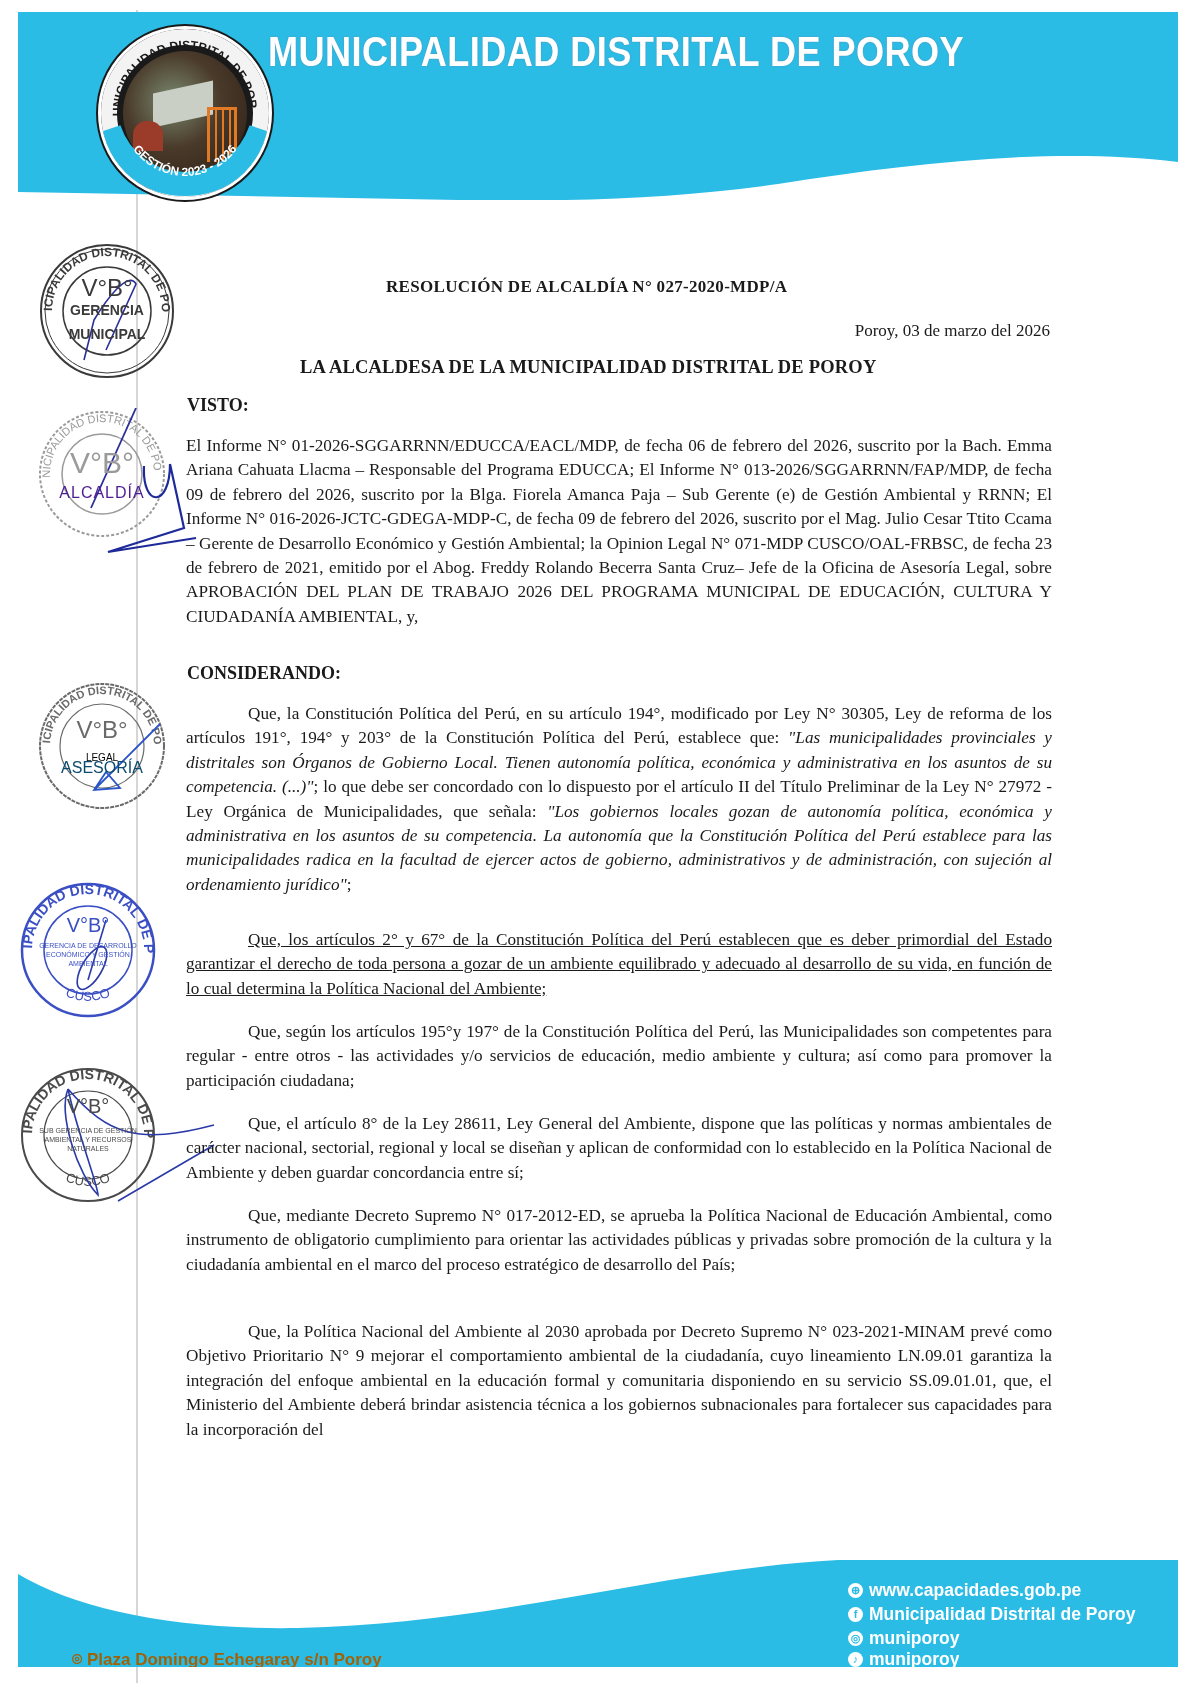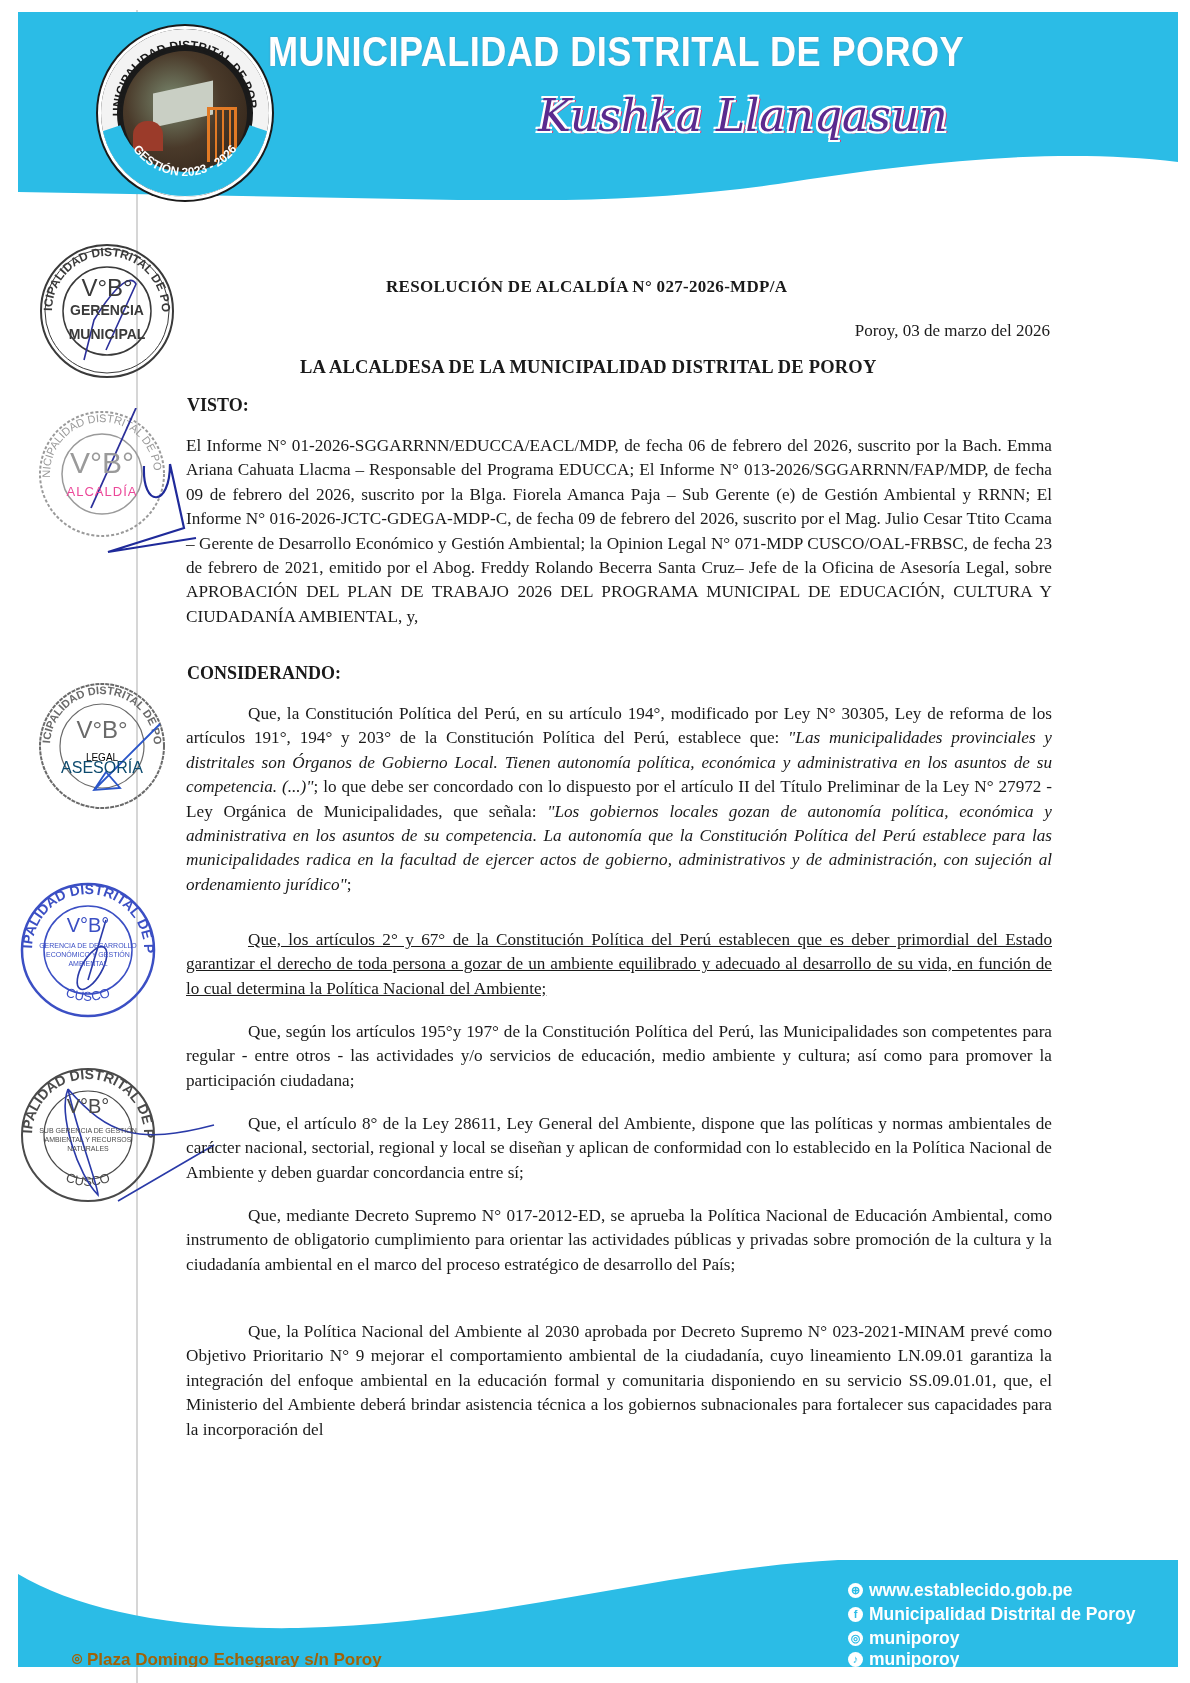--- a/index.html
+++ b/index.html
@@ -78,21 +78,20 @@
       <path d="M8 100 A80 80 0 0 0 160 100" fill="none" stroke="#2bbce6" stroke-width="24"></path>
       <text font-family="Liberation Sans, sans-serif" font-weight="bold" font-size="12" fill="#1a1a1a">
         <textPath href="#ringTop" startOffset="50%" text-anchor="middle">MUNICIPALIDAD DISTRITAL DE POROY</textPath>
       </text>
       <text font-family="Liberation Sans, sans-serif" font-weight="bold" font-size="12" fill="#ffffff">
         <textPath href="#ringBot" startOffset="50%" text-anchor="middle">GESTIÓN 2023 - 2026</textPath>
       </text>
     </svg>
   </div>
   <div class="title-main">MUNICIPALIDAD DISTRITAL DE POROY</div>
-  <div class="title-script">Kushka Llanqasun</div>
 </div>
 
 <div class="stamp" style="left:36px;top:240px;width:142px;height:142px;">
   <svg width="142" height="142" viewBox="0 0 142 142">
     <defs>
         <path id="s1" d="M16 71 A55 55 0 0 1 126 71"></path>
       </defs>
     <circle cx="71" cy="71" r="66" fill="none" stroke="#3a3a3a" stroke-width="2"></circle>
     <circle cx="71" cy="71" r="62" fill="none" stroke="#3a3a3a" stroke-width="1"></circle>
     <circle cx="71" cy="71" r="44" fill="none" stroke="#3a3a3a" stroke-width="1.5"></circle>
@@ -109,21 +108,21 @@
     <defs>
         <path id="s2" d="M14 66 A52 52 0 0 1 118 66"></path>
       </defs>
     <circle cx="66" cy="66" r="62" fill="none" stroke="#9a9a9a" stroke-width="2" stroke-dasharray="3 2"></circle>
     <circle cx="66" cy="66" r="40" fill="none" stroke="#9a9a9a" stroke-width="1.5"></circle>
     <text font-family="Liberation Sans, sans-serif" font-size="11" fill="#9a9a9a"><textPath href="#s2" startOffset="50%" text-anchor="middle">MUNICIPALIDAD DISTRITAL DE POROY</textPath></text>
     <path d="M100 0 L55 100" fill="none" stroke="#2b2f9a" stroke-width="1.8"></path>
     <path d="M108 58 C106 100 134 100 134 56 M134 56 L148 120 L72 144 L160 130" fill="none" stroke="#1f2a9a" stroke-width="2.2"></path>
   </svg>
   <div class="vb" style="top:38px;font-size:30px;color:#9a9a9a;">V°B°</div>
-  <div class="vb" style="top:76px;font-size:13px;color:#ec4899;letter-spacing:1px;">ALCALDÍA</div>
+  <div class="vb" style="top:76px;font-size:16px;color:#4c1d95;letter-spacing:1px;">ALCALDÍA</div>
 </div>
 
 <div class="stamp" style="left:36px;top:680px;width:132px;height:132px;">
   <svg width="132" height="132" viewBox="0 0 132 132">
     <defs>
         <path id="s3" d="M14 66 A52 52 0 0 1 118 66"></path>
       </defs>
     <circle cx="66" cy="66" r="62" fill="none" stroke="#6a6a6a" stroke-width="2" stroke-dasharray="4 1"></circle>
     <circle cx="66" cy="66" r="42" fill="none" stroke="#6a6a6a" stroke-width="1.2"></circle>
     <text font-family="Liberation Sans, sans-serif" font-weight="bold" font-size="11" fill="#6a6a6a"><textPath href="#s3" startOffset="50%" text-anchor="middle">MUNICIPALIDAD DISTRITAL DE POROY</textPath></text>
@@ -164,21 +163,21 @@
     <text font-family="Liberation Sans, sans-serif" font-weight="bold" font-size="14" fill="#4a4a4a"><textPath href="#s5" startOffset="50%" text-anchor="middle">MUNICIPALIDAD DISTRITAL DE POROY</textPath></text>
     <text font-family="Liberation Sans, sans-serif" font-size="13" fill="#4a4a4a"><textPath href="#s5b" startOffset="50%" text-anchor="middle">CUSCO</textPath></text>
     <path d="M50 24 C60 70 80 120 80 130 C60 110 40 50 50 24 M50 24 C90 70 120 80 196 60 M100 136 L196 80" fill="none" stroke="#2a3aa8" stroke-width="1.6"></path>
   </svg>
   <div class="vb" style="top:30px;font-size:20px;color:#4a4a4a;">V°B°</div>
   <div class="vb" style="top:62px;font-size:7px;color:#4a4a4a;">SUB GERENCIA DE GESTIÓN</div>
   <div class="vb" style="top:71px;font-size:7px;color:#4a4a4a;">AMBIENTAL Y RECURSOS</div>
   <div class="vb" style="top:80px;font-size:7px;color:#4a4a4a;">NATURALES</div>
 </div>
 
-<div class="res-title">RESOLUCIÓN DE ALCALDÍA N° 027-2026-MDP/A</div>
+<div class="res-title">RESOLUCIÓN DE ALCALDÍA N° 027-2020-MDP/A</div>
 <div class="res-date">Poroy, 03 de marzo del 2026</div>
 <div class="res-sub">LA ALCALDESA DE LA MUNICIPALIDAD DISTRITAL DE POROY</div>
 
 <div class="sec-head" style="top:395px;text-align:right;">VISTO:</div>
 <div class="para" style="top:434px;">El Informe N° 01-2026-SGGARRNN/EDUCCA/EACL/MDP, de fecha 06 de febrero del 2026, suscrito por la Bach. Emma Ariana Cahuata Llacma – Responsable del Programa EDUCCA; El Informe N° 013-2026/SGGARRNN/FAP/MDP, de fecha 09 de febrero del 2026, suscrito por la Blga. Fiorela Amanca Paja – Sub Gerente (e) de Gestión Ambiental y RRNN; El Informe N° 016-2026-JCTC-GDEGA-MDP-C, de fecha 09 de febrero del 2026, suscrito por el Mag. Julio Cesar Ttito Ccama – Gerente de Desarrollo Económico y Gestión Ambiental; la Opinion Legal N° 071-MDP CUSCO/OAL-FRBSC, de fecha 23 de febrero de 2021, emitido por el Abog. Freddy Rolando Becerra Santa Cruz– Jefe de la Oficina de Asesoría Legal, sobre APROBACIÓN DEL PLAN DE TRABAJO 2026 DEL PROGRAMA MUNICIPAL DE EDUCACIÓN, CULTURA Y CIUDADANÍA AMBIENTAL, y,</div>
 
 <div class="sec-head" style="top:663px;">CONSIDERANDO:</div>
 
 <div class="para indent" style="top:702px;">
   <span>Que, la Constitución Política del Perú, en su artículo 194°, modificado por Ley N° 30305, Ley de reforma de los artículos 191°, 194° y 203° de la Constitución Política del Perú, establece que: </span><i>"Las municipalidades provinciales y distritales son Órganos de Gobierno Local. Tienen autonomía política, económica y administrativa en los asuntos de su competencia. (...)"</i><span>; lo que debe ser concordado con lo dispuesto por el artículo II del Título Preliminar de la Ley N° 27972 - Ley Orgánica de Municipalidades, que señala: </span><i>"Los gobiernos locales gozan de autonomía política, económica y administrativa en los asuntos de su competencia. La autonomía que la Constitución Política del Perú establece para las municipalidades radica en la facultad de ejercer actos de gobierno, administrativos y de administración, con sujeción al ordenamiento jurídico"</i><span>;</span>
@@ -189,21 +188,21 @@
 <div class="para indent" style="top:1204px;">Que, mediante Decreto Supremo N° 017-2012-ED, se aprueba la Política Nacional de Educación Ambiental, como instrumento de obligatorio cumplimiento para orientar las actividades públicas y privadas sobre promoción de la cultura y la ciudadanía ambiental en el marco del proceso estratégico de desarrollo del País;</div>
 <div class="para indent" style="top:1320px;">Que, la Política Nacional del Ambiente al 2030 aprobada por Decreto Supremo N° 023-2021-MINAM prevé como Objetivo Prioritario N° 9 mejorar el comportamiento ambiental de la ciudadanía, cuyo lineamiento LN.09.01 garantiza la integración del enfoque ambiental en la educación formal y comunitaria disponiendo en su servicio SS.09.01.01, que, el Ministerio del Ambiente deberá brindar asistencia técnica a los gobiernos subnacionales para fortalecer sus capacidades para la incorporación del</div>
 
 <div class="footer">
   <svg class="bg" width="1160" height="107" viewBox="0 0 1160 107">
     <path d="M0 14 C60 50 160 70 280 68 C480 64 640 10 820 0 L1160 0 V107 H0 Z" fill="#2bbce6"></path>
   </svg>
 </div>
 <div class="contact" style="top:1580px;">
   <span class="ic">⊕</span>
-  <span>www.establecido.gob.pe</span>
+  <span>www.capacidades.gob.pe</span>
 </div>
 <div class="contact" style="top:1604px;">
   <span class="ic">f</span>
   <span>Municipalidad Distrital de Poroy</span>
 </div>
 <div class="contact" style="top:1628px;">
   <span class="ic">◎</span>
   <span>muniporoy</span>
 </div>
 <div class="contact" style="top:1652px;height:15px;overflow:hidden;">

